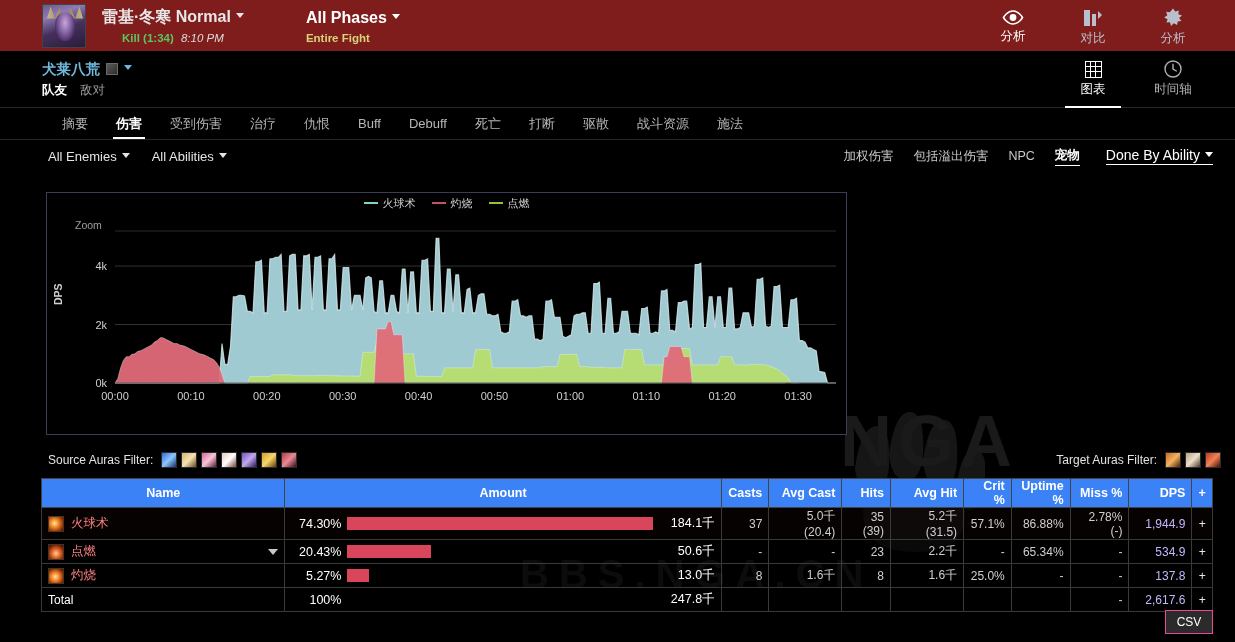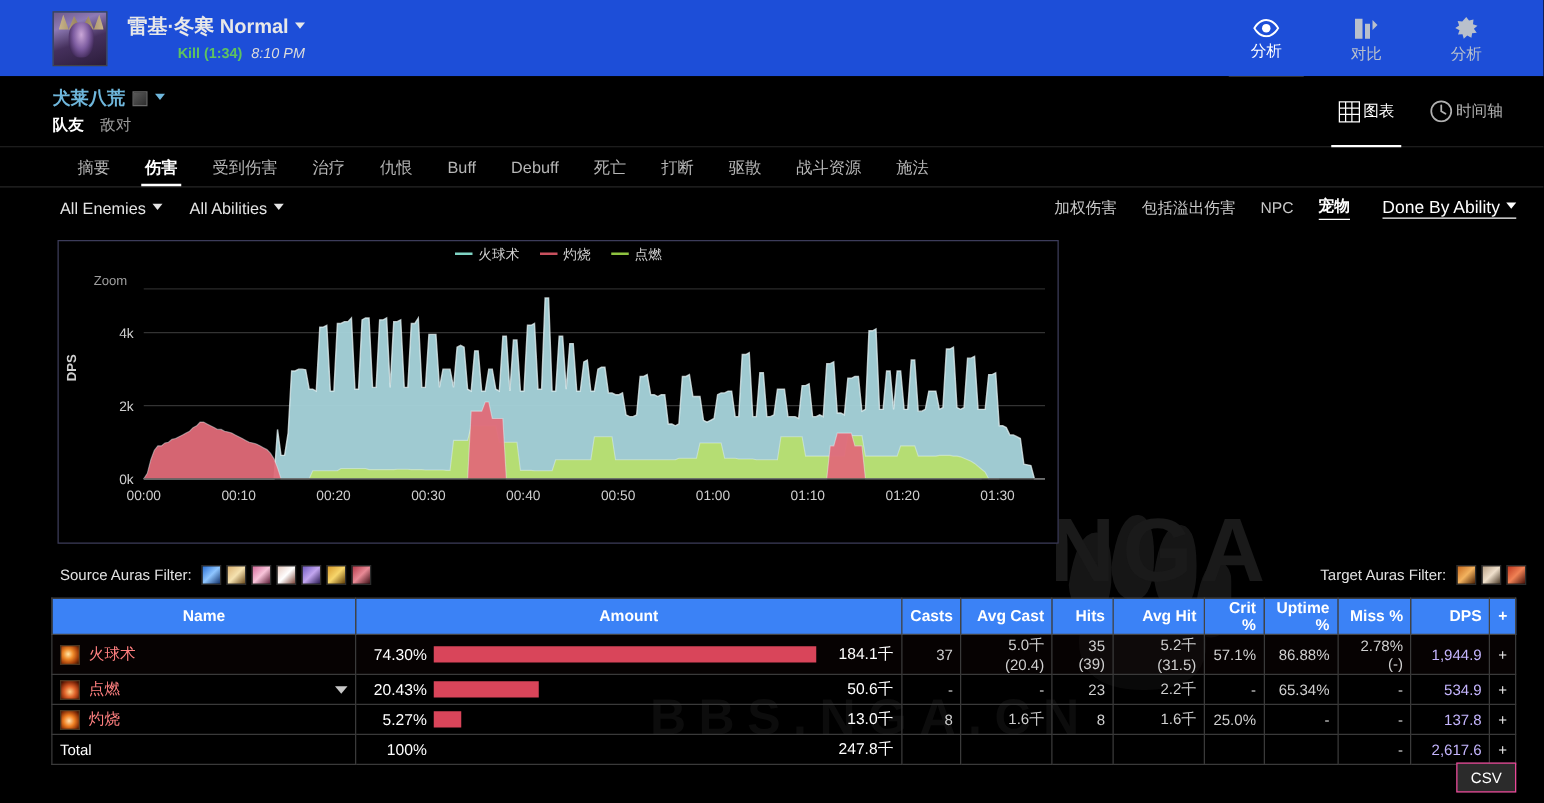--- a/index.html
+++ b/index.html
@@ -25,22 +25,22 @@
     font-size: 40px; font-weight: bold; letter-spacing: 10px;
     color: #1c1c1c; user-select: none; pointer-events: none; z-index: 0;
   }
   .wm-paw {
     position:absolute; left:845px; top:408px; z-index:0; opacity:.85;
     pointer-events:none;
   }
 
   
   .topbar {
-    position: relative; height: 61px; background: #1d4ed8;
-    display: flex; align-items: center; z-index: 5; text-align: right;
+    position: relative; height: 51px; background: #7f1d1d;
+    display: flex; align-items: center; z-index: 5;
   }
   .boss-icon {
     width: 44px; height: 44px; margin-left: 42px; border: 1px solid #444;
     background: linear-gradient(160deg,#6d5a8a 0%,#8e7ab5 25%,#45305c 55%,#2b1c3a 100%);
     position: relative; overflow: hidden; flex: none;
   }
   .boss-icon::after {
     content:""; position:absolute; left:12px; top:8px; width:20px; height:28px;
     background: radial-gradient(ellipse at 50% 35%, #caa7d8 0%, #7d5ca0 45%, #3b2552 80%);
     border-radius: 40% 40% 45% 45%;
@@ -99,21 +99,21 @@
     background: linear-gradient(135deg,#5a5a5a,#2e2e2e);
     border: 1px solid #6a6a6a;
   }
   .player-subtabs { margin-top: 4px; font-size: 12.5px; display: flex; gap: 13px; }
   .player-subtabs span { cursor: pointer; }
   .subtab-active { color: #ffffff; font-weight: bold; }
   .subtab-idle { color: #9a9a9a; }
 
   .viewnav { margin-left: auto; display: flex; align-items: stretch; height: 57px; }
   .viewnav-item {
-    width: 80px; display: flex; flex-direction: row; align-items: center;
+    width: 80px; display: flex; flex-direction: column; align-items: center;
     justify-content: center; gap: 3px; cursor: pointer; position: relative;
     color: #b0b0b0; font-size: 12.5px;
   }
   .viewnav-item.active { color: #ffffff; }
   .viewnav-item.active::after {
     content:""; position:absolute; left: 12px; right: 12px; bottom: 0;
     height: 2px; background: #ffffff;
   }
   .viewnav-item:last-child { margin-right: 22px; }
 
@@ -277,20 +277,27 @@
       <div class="boss-title">
         <span>雷基·冬寒 Normal</span>
         <span class="caret"></span>
       </div>
       <div class="boss-sub">
         <span class="kill">Kill (1:34)</span>
         <span class="kill-time">8:10 PM</span>
       </div>
     </div>
 
+    <div class="phase-block">
+      <div class="phase-title">
+        <span>All Phases</span>
+        <span class="caret"></span>
+      </div>
+      <div class="phase-sub">Entire Fight</div>
+    </div>
 
     <div class="topnav">
       <div class="topnav-item active">
         <svg class="eye" width="22" height="15" viewBox="0 0 22 15">
           <path d="M11 1 C5 1 1.5 7.5 1.5 7.5 S5 14 11 14 S20.5 7.5 20.5 7.5 S17 1 11 1z" fill="none" stroke="currentColor" stroke-width="1.6"></path>
           <circle cx="11" cy="7.5" r="3.4" fill="currentColor"></circle>
         </svg>
         <span>分析</span>
       </div>
       <div class="topnav-item">

